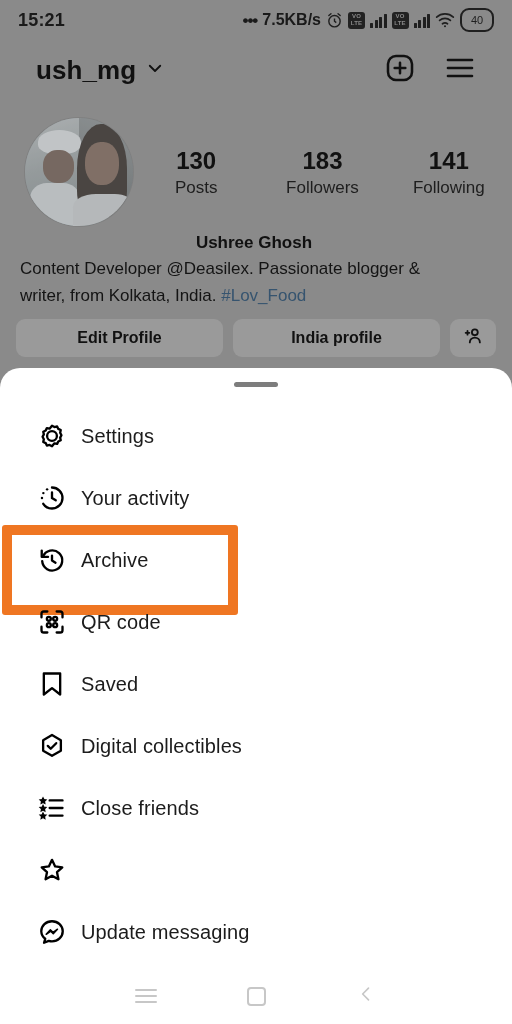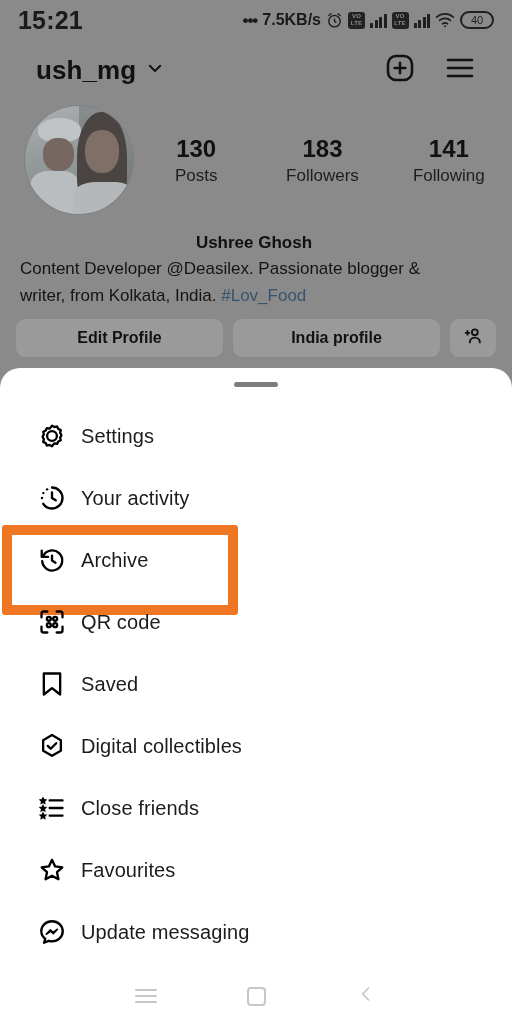--- a/index.html
+++ b/index.html
@@ -16,55 +16,55 @@
     position:absolute; left:0; top:0; width:512px; height:1024px;
     background:#8a8a8a;
   }
 
   
   .statusbar{
     position:absolute; left:0; top:0; width:512px; height:40px;
     display:flex; align-items:center; padding:0 18px;
     color:#1a1a1a;
   }
-  .sb-time{ font-size:25px; font-weight:600; letter-spacing:.2px; }
+  .sb-time{ font-size:18px; font-weight:600; letter-spacing:.2px; }
   .sb-right{ margin-left:auto; display:flex; align-items:center; gap:5px; }
   .sb-dots{ letter-spacing:-1px; font-size:17px; font-weight:900; line-height:1; }
   .sb-speed{ font-size:16px; font-weight:600; }
   .sb-ico{ display:inline-flex; align-items:center; }
   .volte{
     width:17px; height:17px; border-radius:3px; background:#222;
     color:#8a8a8a; font-size:6px; font-weight:700; line-height:7px;
     display:flex; flex-direction:column; align-items:center; justify-content:center;
     letter-spacing:.2px;
   }
   .bars{ display:flex; align-items:flex-end; gap:1.5px; height:15px; }
   .bars i{ display:block; width:3px; background:#1f1f1f; border-radius:.5px; }
   .bars i:nth-child(1){height:5px}
   .bars i:nth-child(2){height:8px}
   .bars i:nth-child(3){height:11px}
   .bars i:nth-child(4){height:14px}
   .batt{
-    width:34px; height:18px; border:2px solid #1f1f1f; border-radius:9px;
+    width:34px; height:24px; border:2px solid #1f1f1f; border-radius:9px;
     font-size:11px; font-weight:400; color:#1f1f1f;
     display:flex; align-items:center; justify-content:center;
   }
 
   
   .app-header{
     position:absolute; left:0; top:44px; width:512px; height:52px;
     display:flex; align-items:center; padding:0 36px;
   }
   .uname{ font-size:26px; font-weight:700; color:#111; letter-spacing:.1px; }
   .chev-d{ margin-left:10px; display:inline-block; }
   .hdr-actions{ margin-left:auto; display:flex; align-items:center; gap:28px; }
 
   
   .stats-row{
-    position:absolute; left:0; top:104px; width:512px; height:112px;
+    position:absolute; left:0; top:116px; width:512px; height:112px;
     display:flex; align-items:center;
   }
   .avatar{
     width:108px; height:108px; border-radius:50%; margin-left:25px;
     overflow:hidden; position:relative;
     background:#7b8085;
     box-shadow:0 0 0 1px rgba(0,0,0,.07);
   }
   .avatar .ph{ position:absolute; inset:0; }
   .ph .bgL{ position:absolute; left:0; top:0; width:52%; height:100%;
@@ -355,21 +355,20 @@
       </span>
       <span class="m-label">Close friends</span>
     </div>
 
     <div class="m-item">
       <span class="m-ico">
         <svg width="28" height="28" viewBox="0 0 24 24" fill="none" stroke="#000" stroke-width="2" stroke-linejoin="round">
           <path d="M12 3.3l2.7 5.6 6.1.8-4.5 4.2 1.2 6-5.5-3-5.5 3 1.2-6L3.2 9.7l6.1-.8z"></path>
         </svg>
       </span>
-      <span class="m-label">Favourites</span>
     </div>
 
     <div class="m-item">
       <span class="m-ico">
         <svg width="28" height="28" viewBox="0 0 24 24" fill="none" stroke="#000" stroke-width="2" stroke-linejoin="round">
           <path d="M12 2.8c5.1 0 9.2 3.8 9.2 8.6s-4.1 8.6-9.2 8.6a10 10 0 0 1-2.8-.4l-4 1.6 1-3.4A8.3 8.3 0 0 1 2.8 11.4C2.8 6.6 6.9 2.8 12 2.8z"></path>
           <path d="M7 14l3.6-4 2.3 2.2 3.8-2.6-3.6 4-2.3-2.2z" fill="#000" stroke-width="1.2"></path>
         </svg>
       </span>
       <span class="m-label">Update messaging</span>

